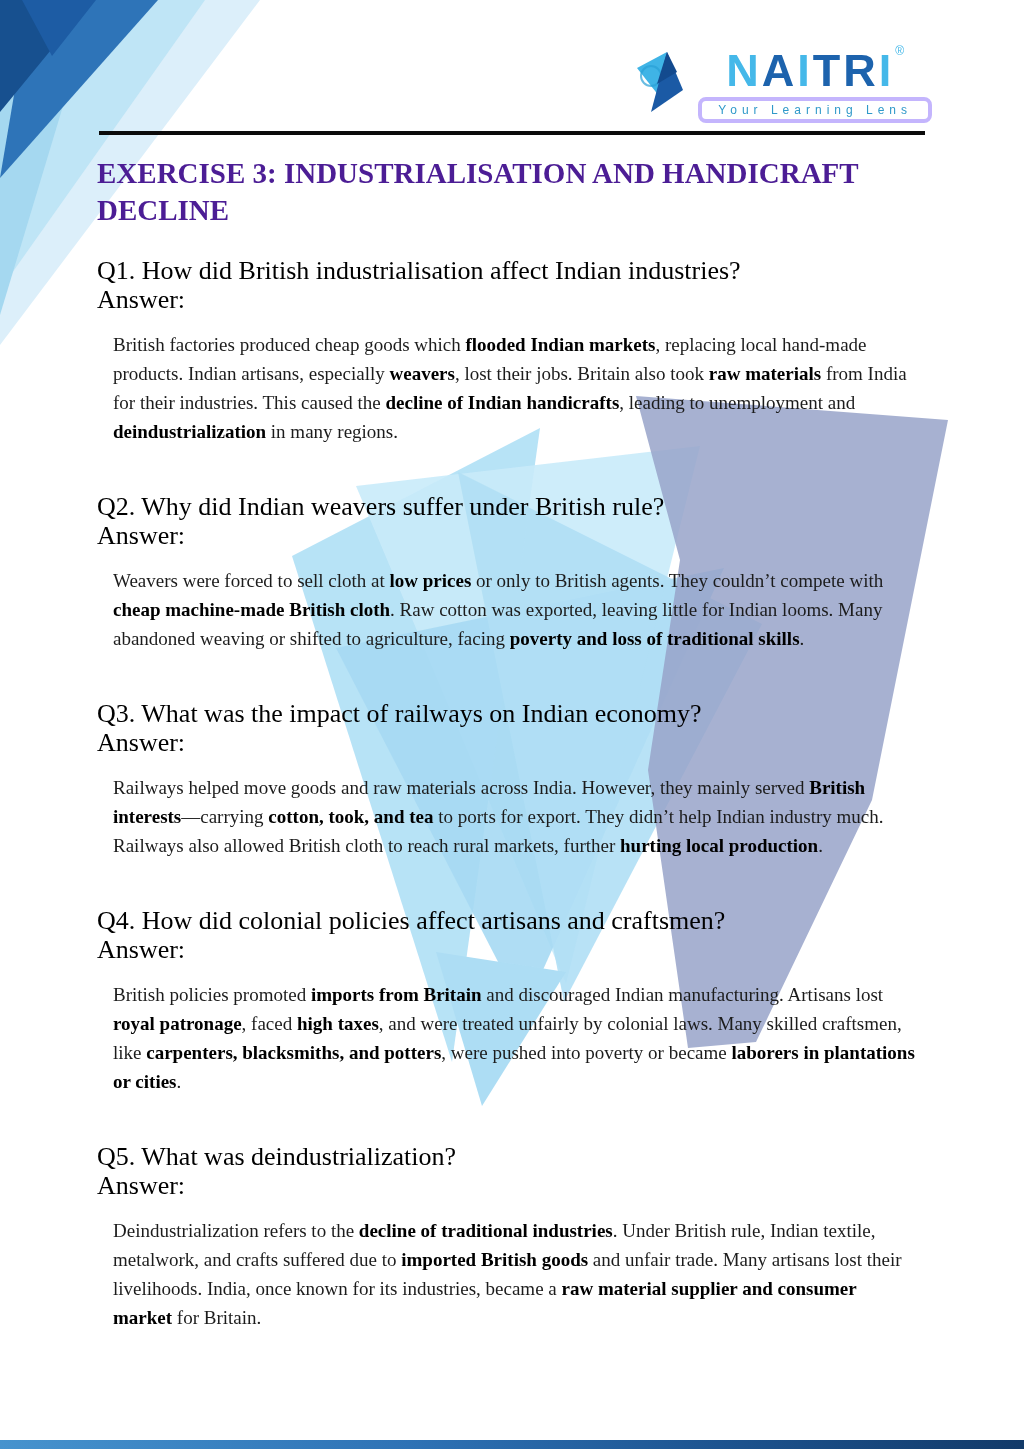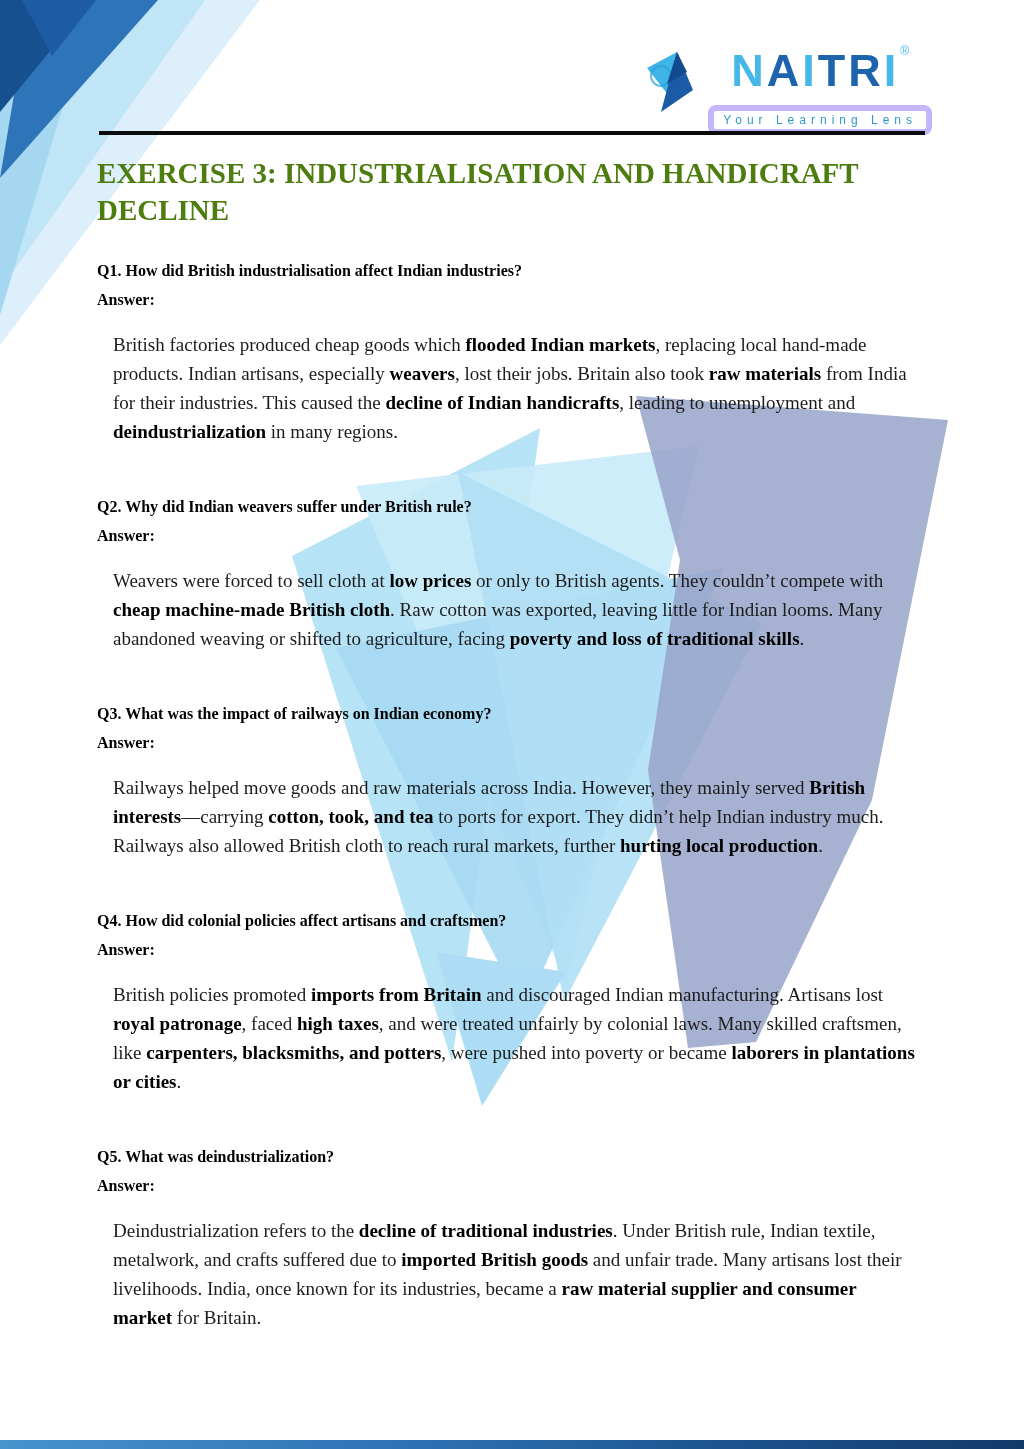--- a/index.html
+++ b/index.html
@@ -14,32 +14,32 @@
   
   .logo { position:absolute; top:48px; right:92px; display:flex; align-items:flex-start; gap:9px; }
   .logo-icon { margin-top:2px; }
   .logo-text { display:flex; flex-direction:column; align-items:center; }
   .wordrow { display:flex; align-items:flex-start; line-height:1; }
   .bl { font-family:"Liberation Sans", sans-serif; font-weight:bold; font-size:45px; line-height:1; letter-spacing:3px; }
   .bl.light { color:#45b8e9; }
   .bl.dark  { color:#1d63ad; }
   .reg { font-family:"Liberation Sans", sans-serif; font-size:12px; color:#45b8e9; margin-top:-3px; margin-left:1px; }
   .tagline {
-    margin-top:12px; border:6px solid #c4b5fd; border-radius:8px; padding:2px 9px;
+    margin-top:4px; border:4px solid #c4b5fd; border-radius:8px; padding:2px 16px;
     font-family:"Liberation Sans", sans-serif; font-size:12px; letter-spacing:5px;
     color:#2f99c9; white-space:nowrap;
   }
   .rule { position:absolute; left:99px; top:131px; width:826px; height:4px; background:#0b0b0b; }
 
   
   .content { position:absolute; left:97px; top:155px; width:836px; z-index:2; }
-  .title { margin:0; font-size:29px; line-height:37px; font-weight:bold; color:#4d7c0f; }
+  .title { margin:0; font-size:29px; line-height:37px; font-weight:bold; color:#4c1d95; }
   .qa { margin-top:46px; font-size:19px; line-height:29px; }
   .qa.first { margin-top:27px; }
-  .q, .alabel { margin:0; font-weight:bold; color:#000; font-size:16px; line-height:29px; }
+  .q, .alabel { margin:0; font-weight:normal; color:#000; font-size:26px; line-height:29px; }
   .ans { margin:16px; color:#1c1c1c; }
   .ans b { color:#000; }
 
   .footer-bar {
     position:absolute; left:0; bottom:0; width:1024px; height:9px;
     background:linear-gradient(90deg,#4693ce 0%, #2e72b5 40%, #1d5490 70%, #123a69 100%);
   }
 </style>
 </head>
 <body>

